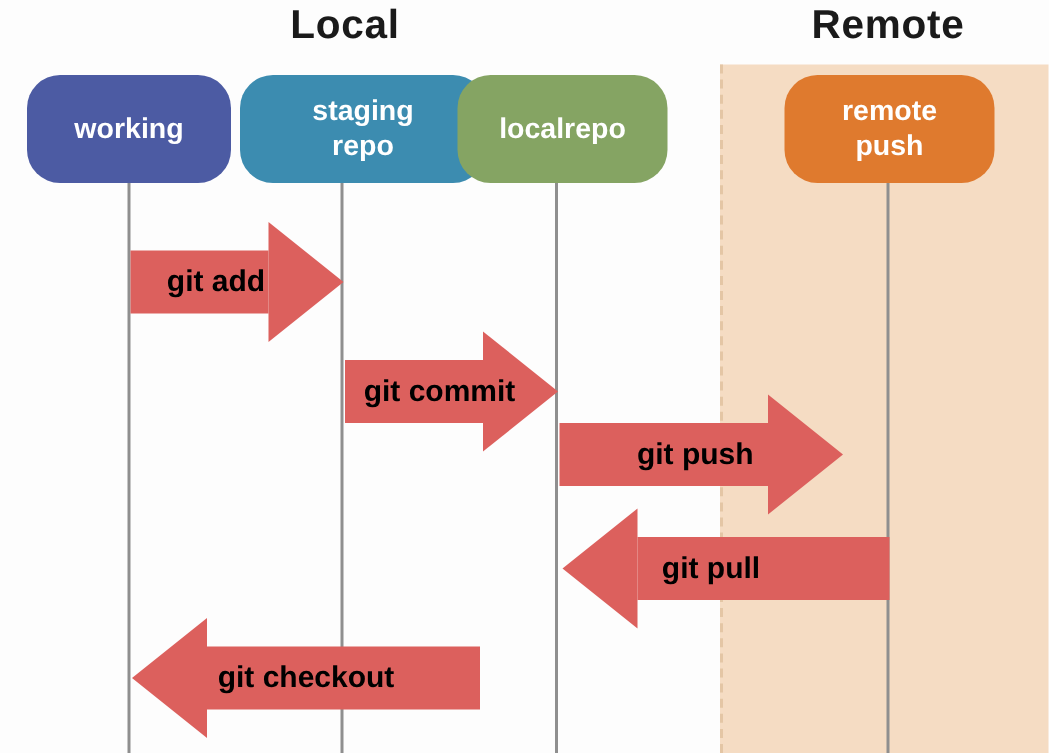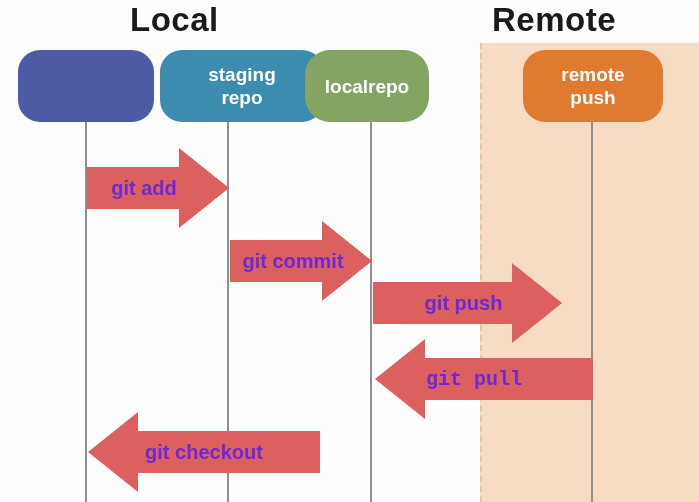--- a/index.html
+++ b/index.html
@@ -10,85 +10,86 @@
   }
   
   .remote-panel{
     position:absolute;left:480px;top:43px;width:219px;height:459px;
     background:var(--remote_zone_bg,#f5dcc3);
     border-left:2px dashed var(--remote_zone_border,#e4c6a5);
     box-sizing:border-box;z-index:0;
   }
   
   .title{
-    position:absolute;top:1px;width:200px;
-    font-size:33px;font-weight:700;color:var(--title_text,#1a1a1a);
+    position:absolute;top:1px;width:200px;text-align:center;
+    font-size:27px;font-weight:700;color:var(--title_text,#1a1a1a);
     z-index:4;letter-spacing:0.5px;
   }
   .t-local{left:130px;}
   .t-remote{left:492px;}
   
   .vline{
     position:absolute;top:122px;width:2px;height:380px;
     background:var(--lifeline,#8f8f8f);z-index:1;
   }
   .l1{left:85px;} .l2{left:227px;} .l3{left:370px;} .l4{left:591px;}
   
   .node{
     position:absolute;top:50px;height:72px;border-radius:22px;
     display:flex;flex-direction:column;justify-content:center;align-items:center;
     color:var(--node_text,#fff);font-size:19px;font-weight:700;line-height:23px;
     z-index:3;text-align:center;
   }
   .n-wd{left:18px;width:136px;background:var(--node_working_directory,#4c5ba3);}
   .n-sa{left:160px;width:164px;background:var(--node_staging_area,#3c8cb0);}
-  .n-lr{left:305px;width:124px;background:var(--node_localrepo,#85a463);border-radius:25px;}
+  .n-lr{left:305px;width:140px;background:var(--node_localrepo,#85a463);}
   .n-rr{left:523px;width:140px;background:var(--node_remote_repo,#df7a2e);}
   
   .arrow{position:absolute;height:80px;z-index:2;}
   .a-add{left:87px;top:148px;width:142px;}
   .a-commit{left:230px;top:221px;width:142px;}
   .a-push{left:373px;top:263px;width:189px;}
   .a-pull{left:375px;top:339px;width:218px;}
   .a-checkout{left:88px;top:412px;width:232px;}
   .arrow .body{
     position:absolute;top:19px;height:42px;background:var(--arrow,#dc605d);
   }
   .arrow.dir-right .body{left:0;right:50px;}
   .arrow.dir-left  .body{left:50px;right:0;}
   .arrow .head{position:absolute;top:0;width:0;height:0;
     border-top:40px solid transparent;border-bottom:40px solid transparent;}
   .arrow.dir-right .head{right:0;border-left:50px solid var(--arrow,#dc605d);}
   .arrow.dir-left  .head{left:0;border-right:50px solid var(--arrow,#dc605d);}
   .alabel{
     position:absolute;left:0;top:0;right:0;bottom:0;
     display:flex;align-items:center;justify-content:center;
-    color:#6d28d9;font-size:20px;font-weight:700;white-space:nowrap;
+    color:#000000;font-size:20px;font-weight:700;white-space:nowrap;
   }
   .a-add .alabel{transform:translateX(-14px);}
   .a-commit .alabel{transform:translateX(-8px);}
   .a-push .alabel{transform:translateX(-4px);}
-  .a-pull .alabel{transform:translateX(-10px);font-family:Liberation Mono, monospace;}
+  .a-pull .alabel{transform:translateX(-10px);}
 </style>
 </head>
 <body>
 
 <div>
 
   <div class="remote-panel"></div>
 
   <div class="title t-local">Local</div>
   <div class="title t-remote">Remote</div>
 
   <div class="vline l1"></div>
   <div class="vline l2"></div>
   <div class="vline l3"></div>
   <div class="vline l4"></div>
 
   <div class="node n-wd">
+    <span>working</span>
   </div>
   <div class="node n-sa">
     <span>staging</span>
     <span>repo</span>
   </div>
   <div class="node n-lr">
     <span>localrepo</span>
   </div>
   <div class="node n-rr">
     <span>remote</span>

